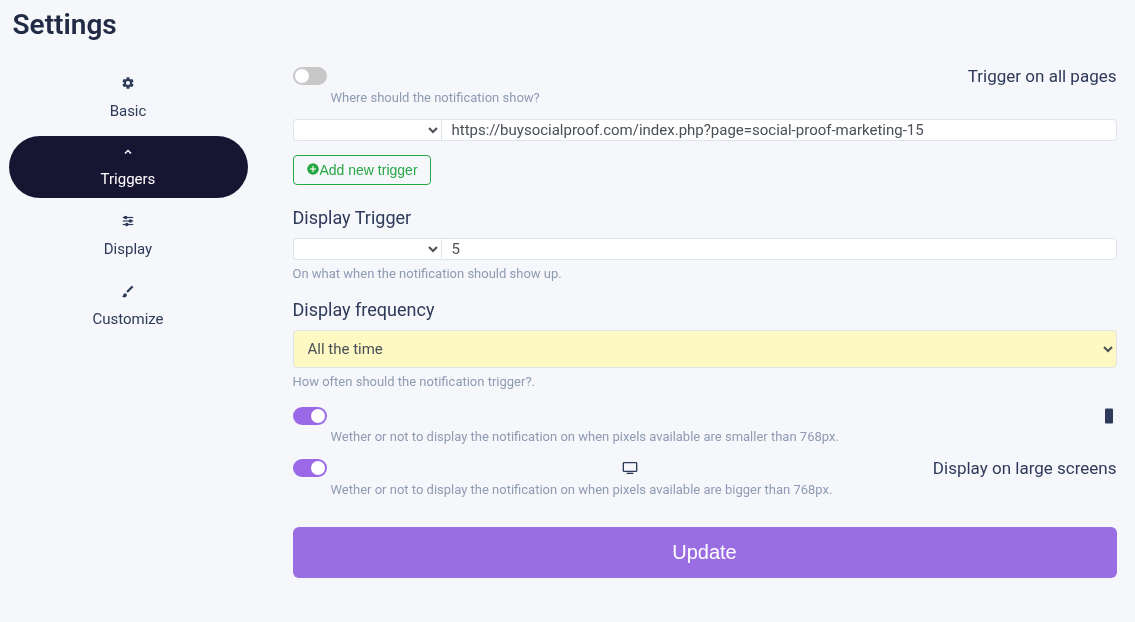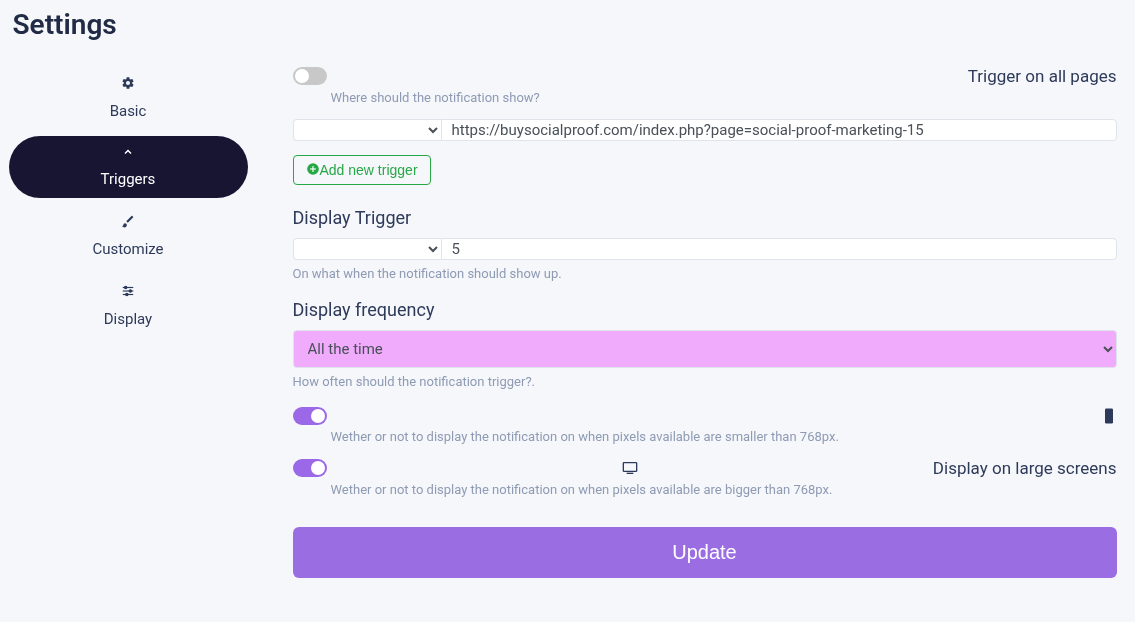--- a/index.html
+++ b/index.html
@@ -130,21 +130,21 @@
     border-radius: 4px 0 0 4px;
     border-right: none;
   }
   .text-control {
     flex: 1;
     border-radius: 0 4px 4px 0;
   }
   .full-select {
     width: 100%;
     border: 1px solid #dfe3eb;
-    background: #f0abfc;
+    background: #fef9c3;
     padding: 8px 10px;
     font-size: 15px;
     color: #495057;
     height: 38px;
     border-radius: 4px;
     font-family: inherit;
   }
 
   .outline-btn {
     display: inline-flex;
@@ -205,39 +205,39 @@
         <span class="nav-icon">
           <svg width="12" height="12" viewBox="0 0 24 24" fill="none" stroke="currentColor" stroke-width="3">
               <polyline points="18 15 12 9 6 15"></polyline>
             </svg>
         </span>
         <span>Triggers</span>
       </div>
 
       <div class="nav-item">
         <span class="nav-icon">
-          <svg width="14" height="14" viewBox="0 0 24 24" fill="currentColor">
-              <path d="M7,16c-1.66,0-3,1.34-3,3c0,1.31-1.16,2-2,2c0.92,1.22,2.49,2,4,2c2.21,0,4-1.79,4-4C10,17.34,8.66,16,7,16z M20.71,4.63 l-1.34-1.34c-0.39-0.39-1.02-0.39-1.41,0L9,12.25L11.75,15l8.96-8.96C21.1,5.65,21.1,5.02,20.71,4.63z"></path>
-            </svg>
-        </span>
-        <span>Customize</span>
-      </div>
-
-      <div class="nav-item">
-        <span class="nav-icon">
           <svg width="14" height="14" viewBox="0 0 24 24" fill="none" stroke="currentColor" stroke-width="2">
               <line x1="3" y1="6" x2="21" y2="6"></line>
               <line x1="3" y1="12" x2="21" y2="12"></line>
               <line x1="3" y1="18" x2="21" y2="18"></line>
               <circle cx="8" cy="6" r="2" fill="currentColor"></circle>
               <circle cx="16" cy="12" r="2" fill="currentColor"></circle>
               <circle cx="10" cy="18" r="2" fill="currentColor"></circle>
             </svg>
         </span>
         <span>Display</span>
+      </div>
+
+      <div class="nav-item">
+        <span class="nav-icon">
+          <svg width="14" height="14" viewBox="0 0 24 24" fill="currentColor">
+              <path d="M7,16c-1.66,0-3,1.34-3,3c0,1.31-1.16,2-2,2c0.92,1.22,2.49,2,4,2c2.21,0,4-1.79,4-4C10,17.34,8.66,16,7,16z M20.71,4.63 l-1.34-1.34c-0.39-0.39-1.02-0.39-1.41,0L9,12.25L11.75,15l8.96-8.96C21.1,5.65,21.1,5.02,20.71,4.63z"></path>
+            </svg>
+        </span>
+        <span>Customize</span>
       </div>
 
     </div>
 
     <div class="main">
 
       
       <div class="section-row">
         <div class="toggle">
           <div class="track"></div>

